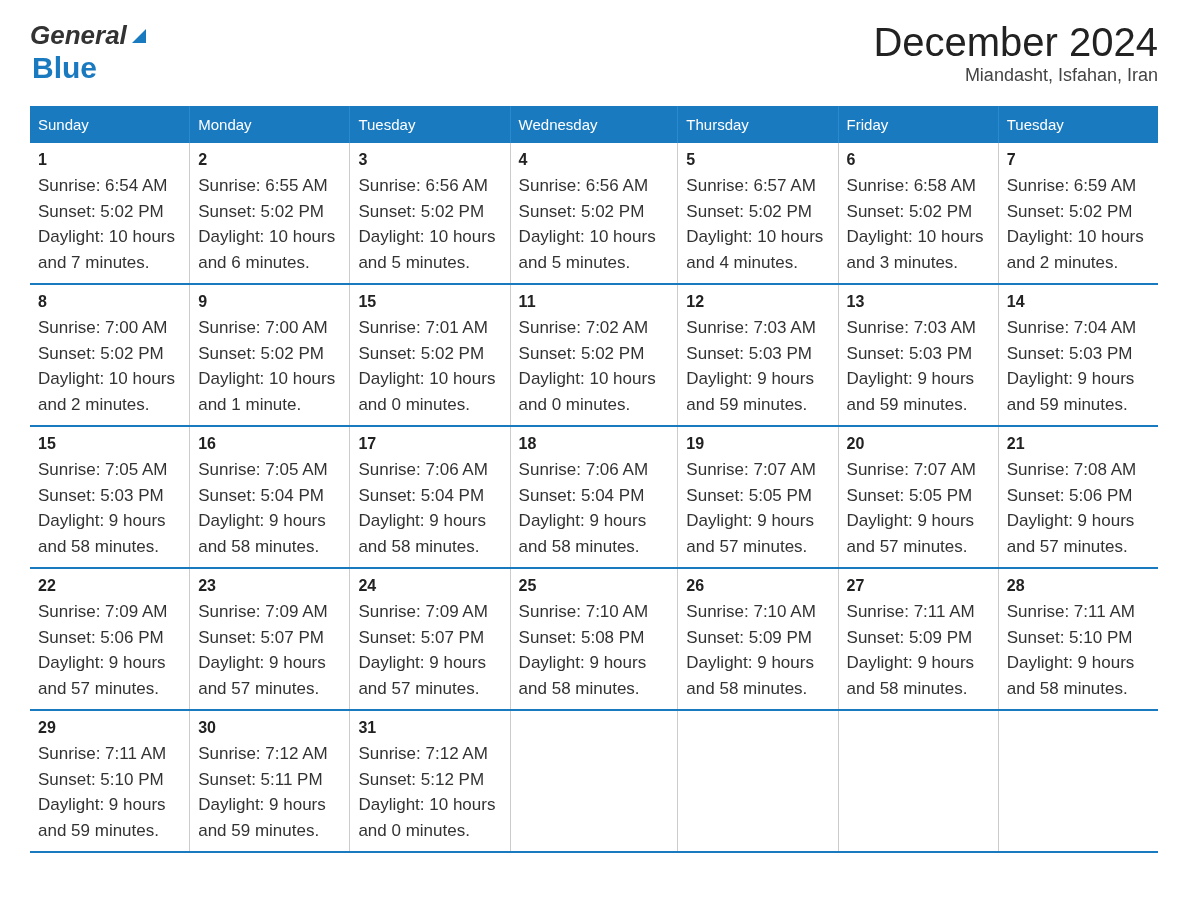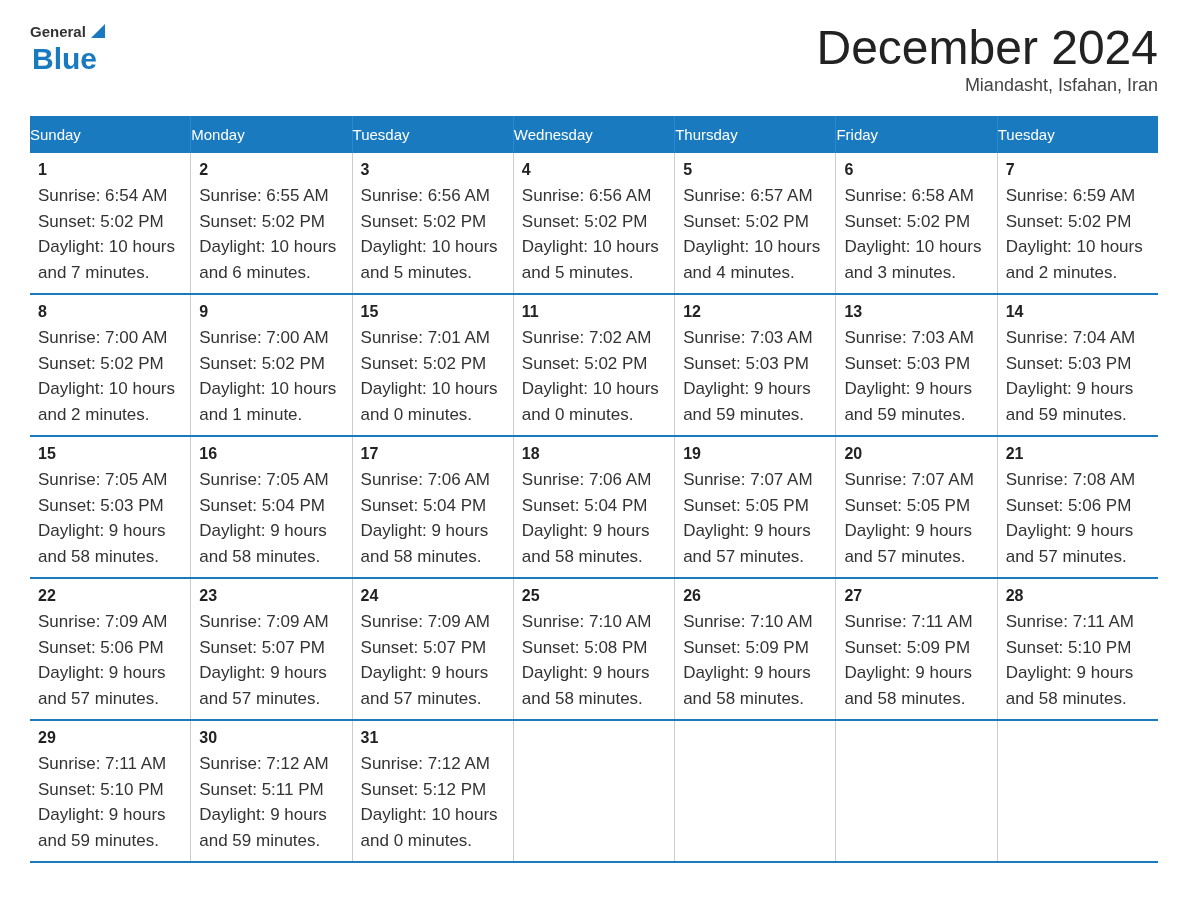--- a/index.html
+++ b/index.html
@@ -27,40 +27,40 @@
     .logo-line2 {
       color: #1a7abf;
       font-size: 30px;
       font-weight: bold;
       margin-left: 2px;
     }
     .title-block {
       text-align: right;
     }
     .title-block h1 {
-      font-size: 48px;
+      font-size: 40px;
       font-weight: normal;
       color: #222;
     }
     .title-block h2 {
       font-size: 18px;
       font-weight: normal;
       color: #444;
     }
     table {
       width: 100%;
       border-collapse: collapse;
       font-size: 13px;
     }
     thead tr {
       background-color: #1a7abf;
       color: #fff;
     }
     thead th {
-      padding: 10px 0;
+      padding: 10px 8px;
       text-align: left;
       font-weight: normal;
       font-size: 15px;
       border-right: 1px solid #2a8ad0;
     }
     thead th:last-child { border-right: none; }
     tbody tr {
       border-bottom: 2px solid #1a7abf;
     }
     tbody td {
@@ -82,21 +82,21 @@
       font-size: 17px;
       line-height: 1.5;
     }
   </style>
 </head>
 <body>
 
 <div class="header">
   <div class="logo-wrapper">
     <div class="logo-line1">
-      <span style="font-size:15px;font-weight:bold;color:#333;">General</span>
+      <span style="font-size:26px;font-weight:bold;color:#333;font-style:italic;">General</span>
       <svg width="22" height="22" viewBox="0 0 22 22" style="margin-left:1px;margin-top:0px;">
         <polygon points="4,18 18,18 18,4" fill="#1a7abf"></polygon>
       </svg>
     </div>
     <div class="logo-line2">Blue</div>
   </div>
   <div class="title-block">
     <h1>December 2024</h1>
     <h2>Miandasht, Isfahan, Iran</h2>
   </div>

